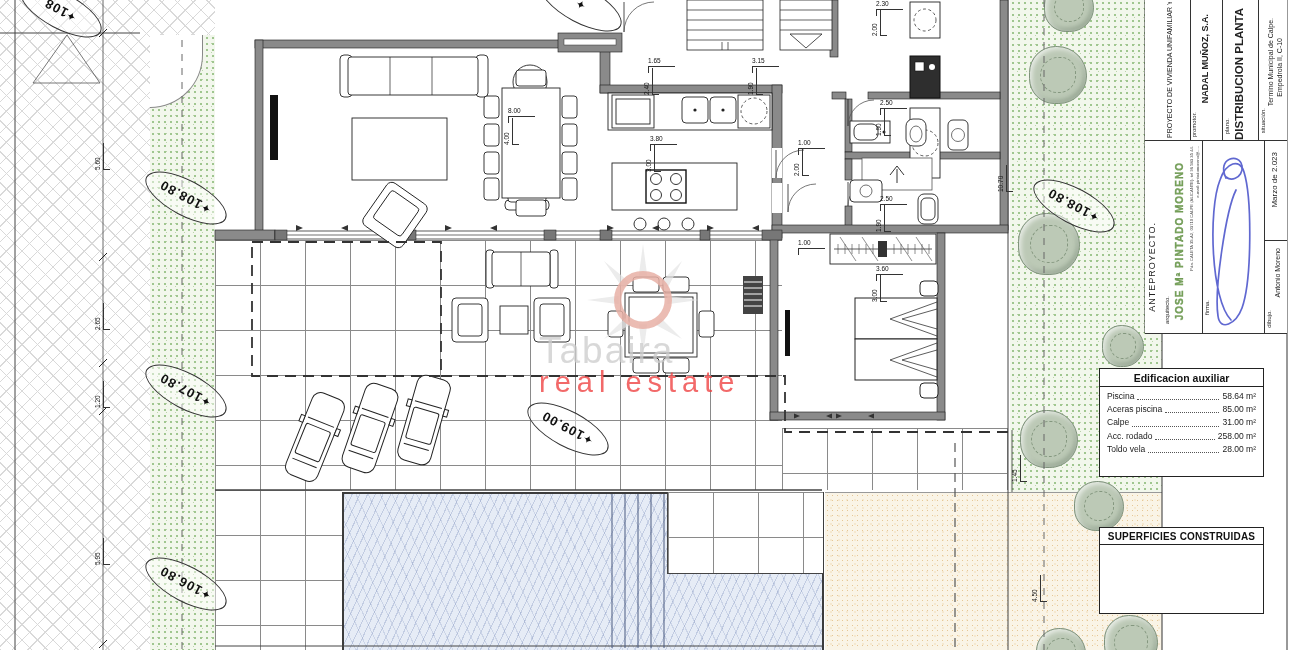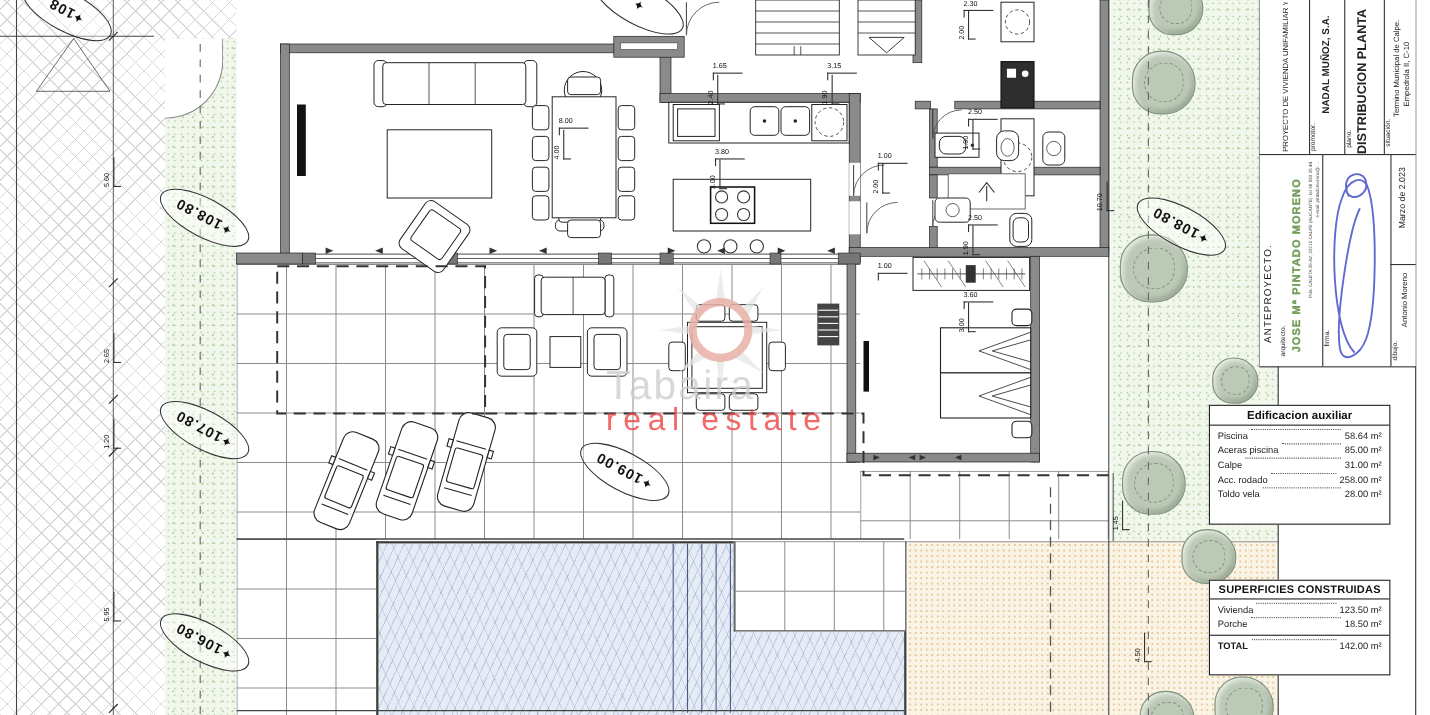--- a/index.html
+++ b/index.html
@@ -27,21 +27,21 @@
     border-top:2px solid #3c3c3c;border-left:2px solid #3c3c3c;border-right:2px solid #3c3c3c;}
   .curve-white{position:absolute;left:150px;top:35px;width:52px;height:72px;background:#fff;
     border-bottom-right-radius:70px;border-right:1px solid #888;border-bottom:1px solid #888;}
   
   .tree{position:absolute;background:#bcc9b6;border:1px solid #7f927c;
     border-radius:47% 53% 50% 45%;box-shadow:inset 2px 2px 5px rgba(255,255,255,.7),inset -2px -3px 4px rgba(90,110,90,.35);}
   .tree::before{content:"";position:absolute;inset:18%;border:1px dashed #84977f;border-radius:55% 45% 50% 52%;}
   
   .plan{position:absolute;left:0;top:0;z-index:3;}
   
-  .wm{position:absolute;left:545px;top:248px;width:240px;height:150px;z-index:4;pointer-events:none;}
+  .wm{position:absolute;left:533px;top:248px;width:240px;height:150px;z-index:4;pointer-events:none;}
   .wm .t1{position:absolute;left:6px;top:82px;font-size:37px;color:#cécece;color:#cccccc;opacity:.75;letter-spacing:2px;}
   .wm .t2{position:absolute;left:6px;top:118px;font-size:29px;color:#ef4444;opacity:.8;letter-spacing:6px;}
   .wm svg{position:absolute;left:52px;top:-6px;}
   
   .elev{position:absolute;width:34px;height:88px;border:1px solid #333;border-radius:50%;
     display:flex;flex-direction:column;align-items:center;justify-content:center;
     background:rgba(255,255,255,.45);z-index:5;}
   .elev .ev{writing-mode:vertical-rl;transform:rotate(180deg);font-weight:700;font-size:13px;
     letter-spacing:1px;color:#111;}
   .elev .star{font-size:12px;line-height:1;color:#111;}
@@ -54,21 +54,21 @@
   .tb-bg{position:absolute;left:1145px;top:0;width:142px;height:333px;background:#fff;z-index:6;}
   .vtext{writing-mode:vertical-rl;transform:rotate(180deg);position:absolute;color:#222;z-index:7;white-space:nowrap;}
   .tb-line{position:absolute;background:#333;z-index:7;}
   .green-name{color:#7aa45e;font-weight:700;letter-spacing:1px;-webkit-text-stroke:0.3px #5d8a42;}
   .sig{position:absolute;left:1206px;top:150px;z-index:7;}
   
   .box{position:absolute;background:#fff;border:1.5px solid #222;z-index:8;padding:0;}
   .box-title{font-weight:700;text-align:center;border-bottom:1px solid #222;padding:3px 2px 2px;color:#111;}
   .aux .box-title{font-size:10.5px;}
   .blt .box-title{font-size:10px;letter-spacing:.2px;}
-  .trow{display:flex;align-items:flex-start;padding:0 7px;color:#1a1a1a;font-size:8.5px;line-height:13.2px;}
+  .trow{display:flex;align-items:flex-end;padding:0 7px;color:#1a1a1a;font-size:8.5px;line-height:13.2px;}
   .trow .dots{flex:1;border-bottom:1px dotted #555;margin:0 3px 3px;}
   .total-sep{border-top:1px solid #222;margin-top:3px;padding-top:3px;}
   .rows{padding-top:3px;}
 </style>
 </head>
 <body>
 
 <div class="sheet">
 
   <div class="road"></div>
@@ -529,32 +529,15 @@
       <div class="trow">
           <span>Toldo vela</span>
           <span class="dots"></span>
           <span>28.00 m²</span>
         </div>
     </div>
   </div>
 
   <div class="box blt" style="left:1099px;top:527px;width:163px;height:85px;">
     <div class="box-title">SUPERFICIES CONSTRUIDAS</div>
-    <div class="rows">
-      <div class="trow">
-          <span>Vivienda</span>
-          <span class="dots"></span>
-          <span>123.50 m²</span>
-        </div>
-      <div class="trow">
-          <span>Porche</span>
-          <span class="dots"></span>
-          <span>18.50 m²</span>
-        </div>
-      <div class="trow total-sep">
-          <span style="font-weight:700;">TOTAL</span>
-          <span class="dots"></span>
-          <span>142.00 m²</span>
-        </div>
-    </div>
   </div>
 
 </div>
 
 </body></html>

